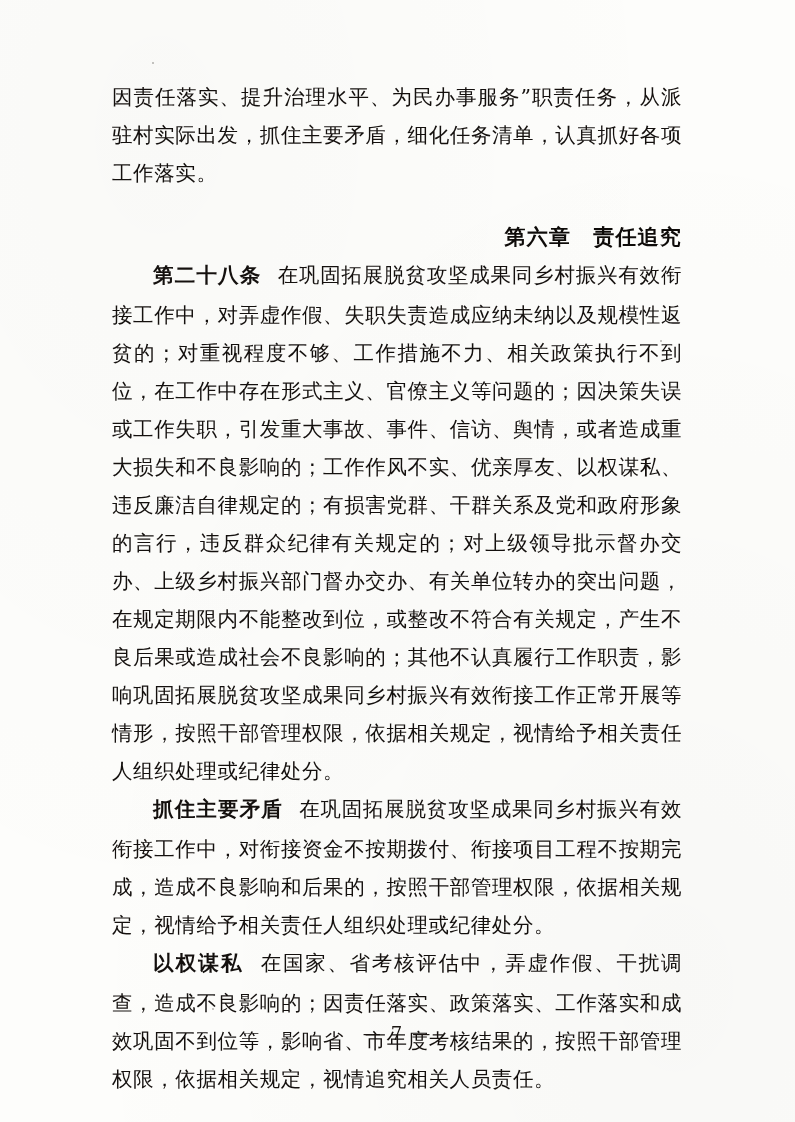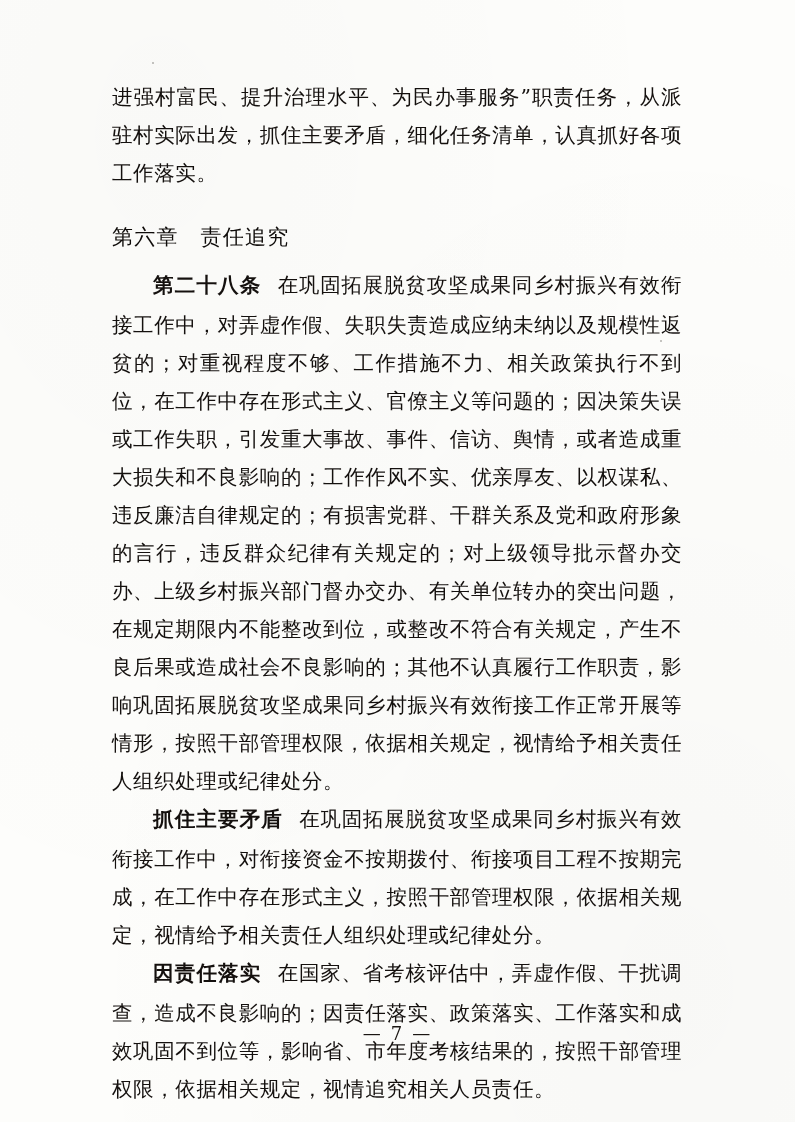--- a/index.html
+++ b/index.html
@@ -43,27 +43,27 @@
     text-align: justify;
     text-justify: inter-ideograph;
     letter-spacing: 0.6px;
     margin: 0 0 0 0;
     font-family: "DejaVu Serif", serif;
   }
   .para.indent {
     text-indent: 41px;
   }
   .chapter-heading {
-    text-align: left;
+    text-align: right;
     font-size: 21px;
     line-height: 38px;
-    font-weight: normal;
+    font-weight: bold;
     letter-spacing: 1.2px;
     color: #0e0b09;
-    margin: 26px 0 10px 0;
+    margin: 26px 0 0 0;
     font-family: "DejaVu Serif", serif;
   }
   .chapter-heading .gap {
     display: inline-block;
     width: 22px;
   }
   .art-label {
     font-weight: bold;
     letter-spacing: 1px;
     font-family: Liberation Mono, monospace;
@@ -103,36 +103,36 @@
 <body>
 
 <div class="page">
 
   <div class="speck" style="left:152px; top:62px; width:2px; height:2px;"></div>
   <div class="speck" style="left:660px; top:340px; width:2px; height:2px;"></div>
   <div class="speck" style="left:212px; top:1008px; width:2px; height:2px;"></div>
 
   <div class="content">
 
-    <p class="para">进强村富民、提升治理水平、为民办事服务”职责任务，从派驻村实际出发，抓住主要矛盾，细化任务清单，认真抓好各项工作落实。</p>
+    <p class="para">因责任落实、提升治理水平、为民办事服务”职责任务，从派驻村实际出发，抓住主要矛盾，细化任务清单，认真抓好各项工作落实。</p>
 
     <div class="chapter-heading">
       <span>第六章</span><span class="gap"></span><span>责任追究</span>
     </div>
 
     <p class="para indent">
       <span class="art-label">第二十八条</span><span class="art-gap"></span><span>在巩固拓展脱贫攻坚成果同乡村振兴有效衔接工作中，对弄虚作假、失职失责造成应纳未纳以及规模性返贫的；对重视程度不够、工作措施不力、相关政策执行不到位，在工作中存在形式主义、官僚主义等问题的；因决策失误或工作失职，引发重大事故、事件、信访、舆情，或者造成重大损失和不良影响的；工作作风不实、优亲厚友、以权谋私、违反廉洁自律规定的；有损害党群、干群关系及党和政府形象的言行，违反群众纪律有关规定的；对上级领导批示督办交办、上级乡村振兴部门督办交办、有关单位转办的突出问题，在规定期限内不能整改到位，或整改不符合有关规定，产生不良后果或造成社会不良影响的；其他不认真履行工作职责，影响巩固拓展脱贫攻坚成果同乡村振兴有效衔接工作正常开展等情形，按照干部管理权限，依据相关规定，视情给予相关责任人组织处理或纪律处分。</span>
     </p>
 
     <p class="para indent">
-      <span class="art-label">抓住主要矛盾</span><span class="art-gap"></span><span>在巩固拓展脱贫攻坚成果同乡村振兴有效衔接工作中，对衔接资金不按期拨付、衔接项目工程不按期完成，在工作中存在形式主义，按照干部管理权限，依据相关规定，视情给予相关责任人组织处理或纪律处分。</span>
+      <span class="art-label">抓住主要矛盾</span><span class="art-gap"></span><span>在巩固拓展脱贫攻坚成果同乡村振兴有效衔接工作中，对衔接资金不按期拨付、衔接项目工程不按期完成，造成不良影响和后果的，按照干部管理权限，依据相关规定，视情给予相关责任人组织处理或纪律处分。</span>
     </p>
 
     <p class="para indent">
-      <span class="art-label">因责任落实</span><span class="art-gap"></span><span>在国家、省考核评估中，弄虚作假、干扰调查，造成不良影响的；因责任落实、政策落实、工作落实和成效巩固不到位等，影响省、市年度考核结果的，按照干部管理权限，依据相关规定，视情追究相关人员责任。</span>
+      <span class="art-label">以权谋私</span><span class="art-gap"></span><span>在国家、省考核评估中，弄虚作假、干扰调查，造成不良影响的；因责任落实、政策落实、工作落实和成效巩固不到位等，影响省、市年度考核结果的，按照干部管理权限，依据相关规定，视情追究相关人员责任。</span>
     </p>
 
   </div>
 
   <div class="footer">
     <span class="dash">—</span><span class="pagenum">7</span><span class="dash">—</span>
   </div>
 
 </div>
 

